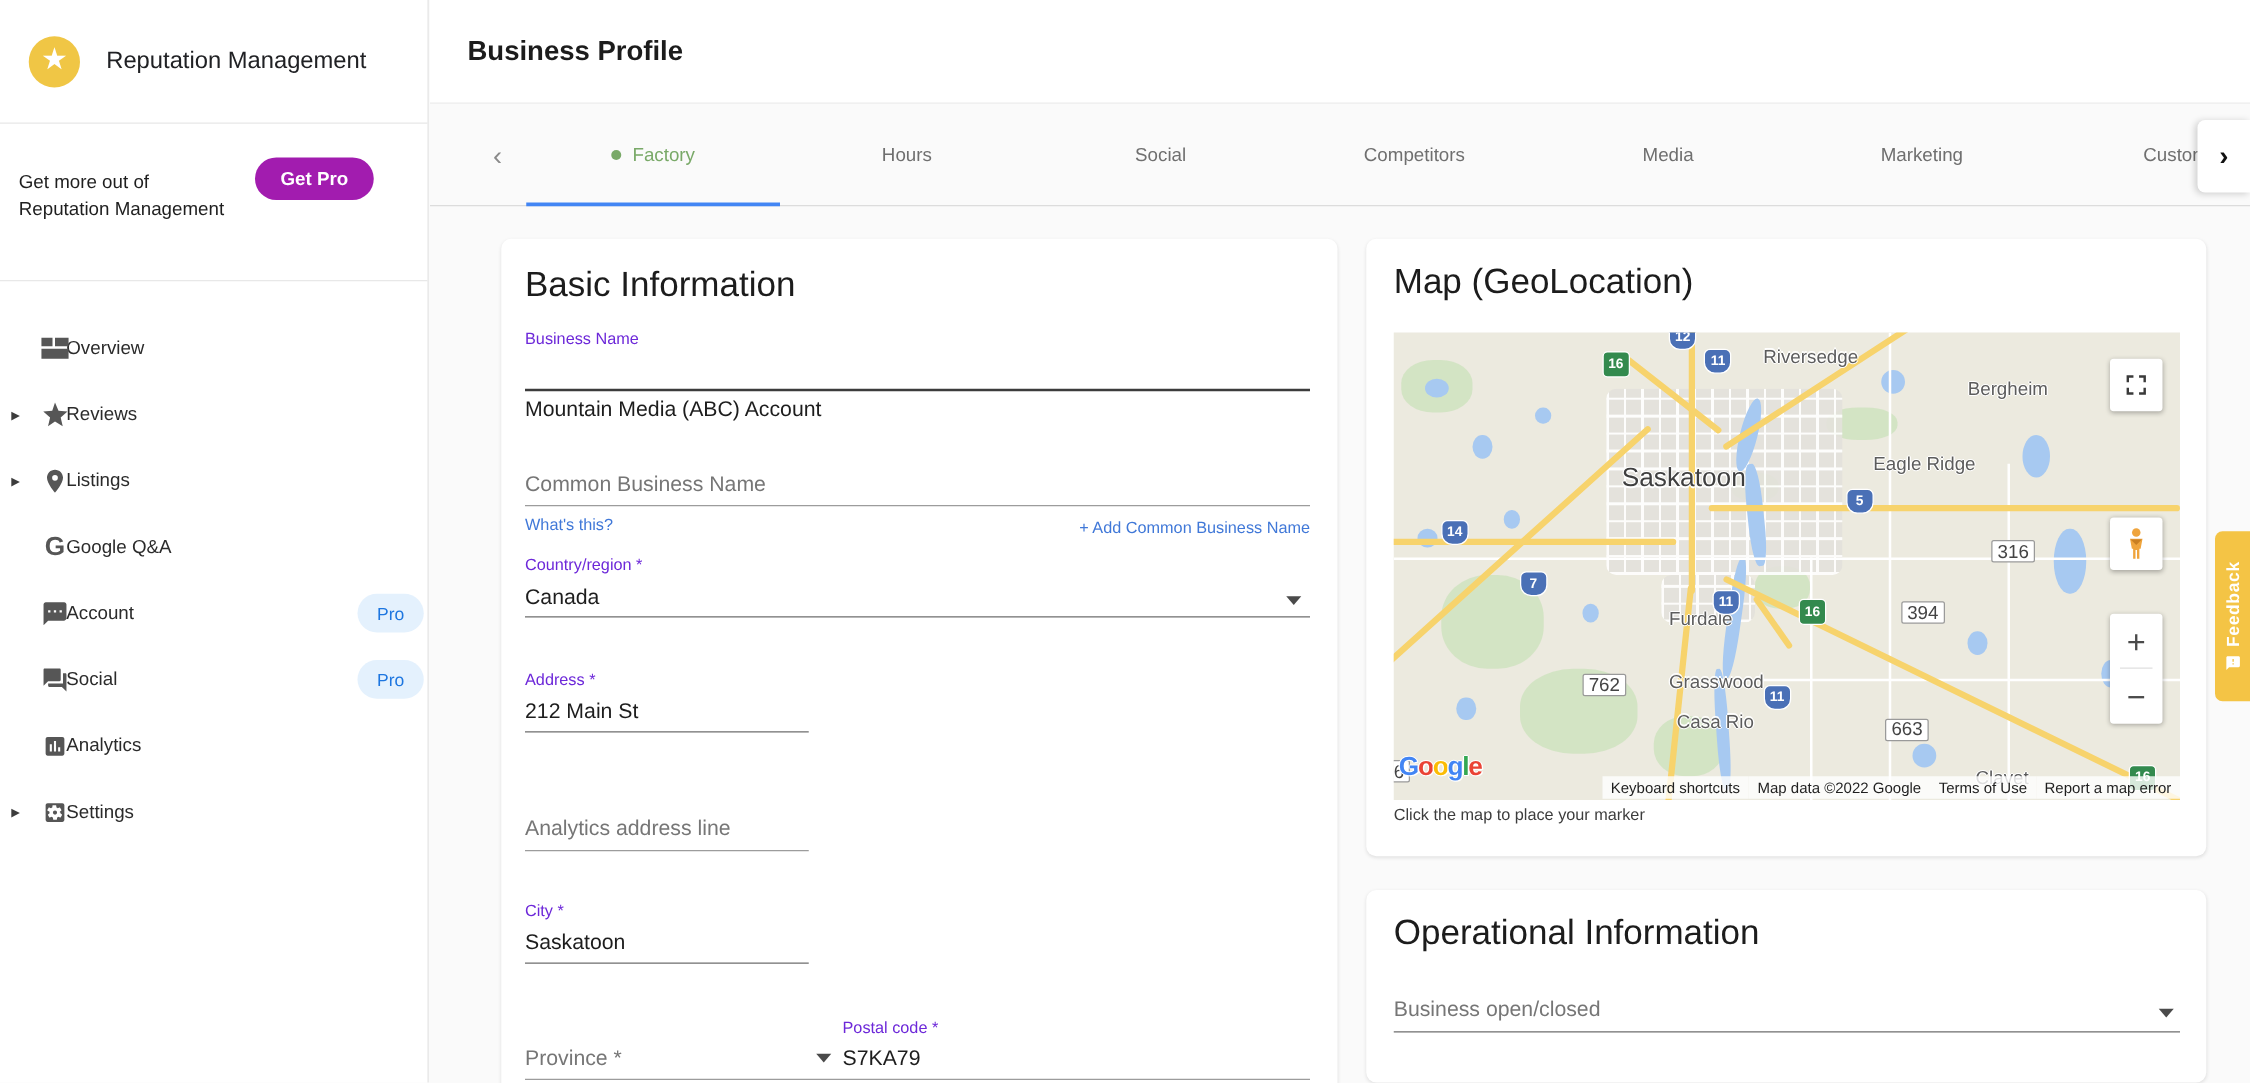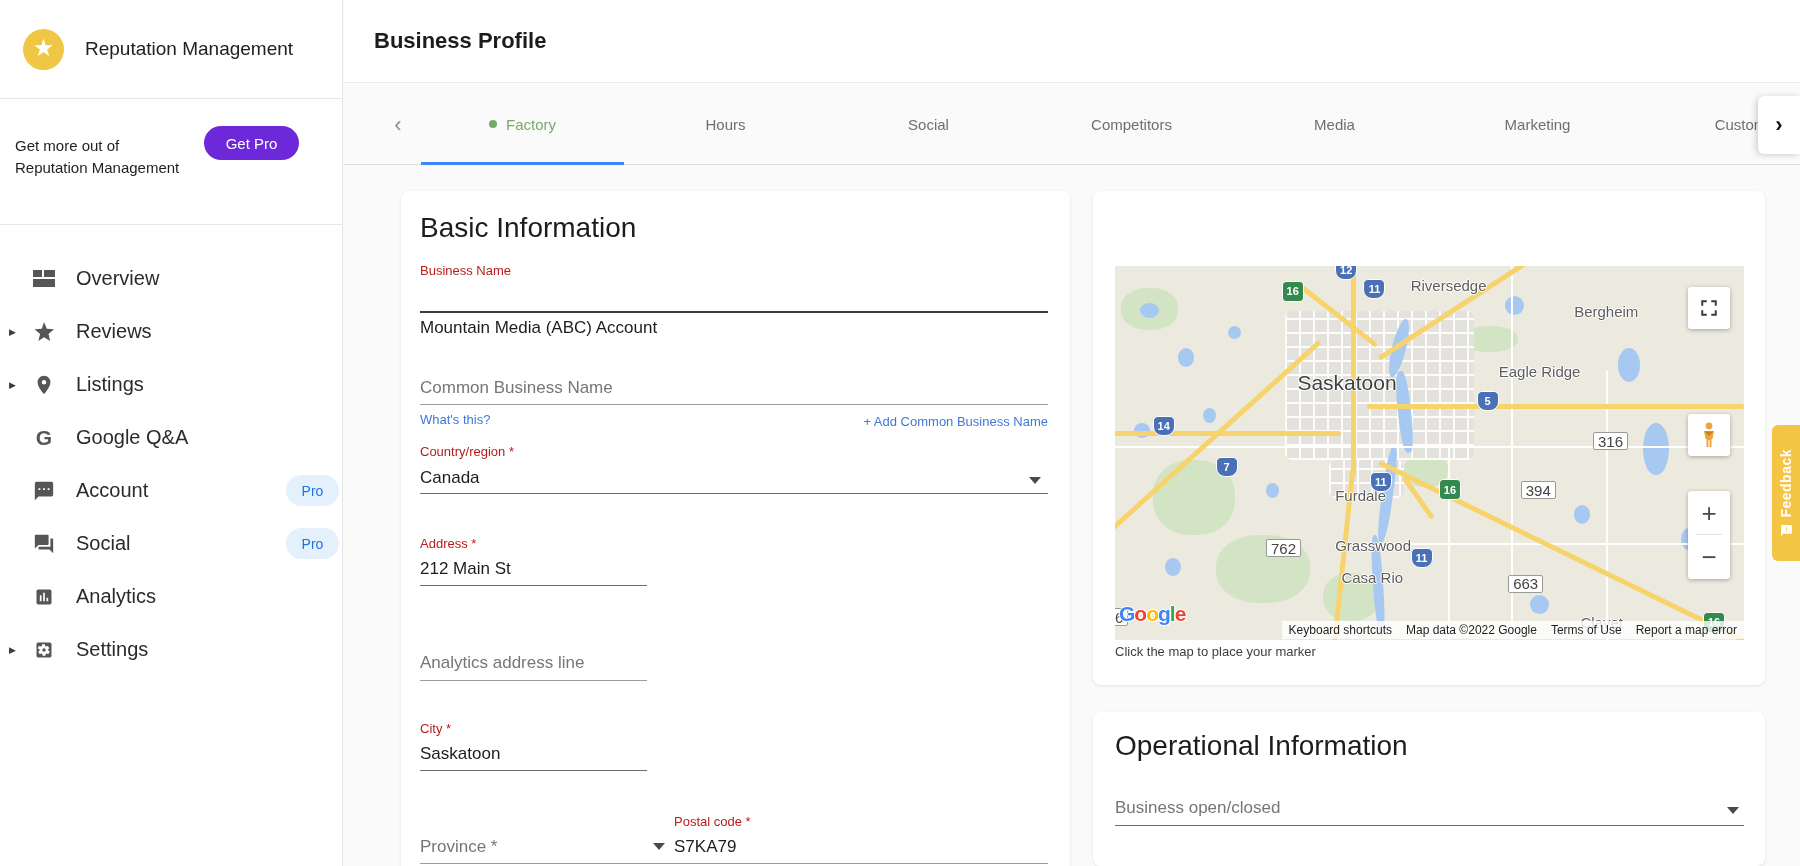--- a/index.html
+++ b/index.html
@@ -10,30 +10,30 @@
   .sidebar { position:absolute; left:0; top:0; width:343px; height:866px;
              background:#fff; border-right:1px solid #e4e4e4; z-index:5; }
   .sb-head { height:99px; border-bottom:1px solid #e8e8e8; display:flex; align-items:center; padding-left:23px; }
   .logo-circle { width:41px; height:41px; border-radius:50%; background:#f0c645;
                  display:flex; align-items:center; justify-content:center; }
   .logo-circle .star { color:#fff; font-size:24px; line-height:1; margin-top:-2px; }
   .sb-title { font-size:19px; color:#202124; margin-left:21px; }
   .sb-promo { height:126px; border-bottom:1px solid #e8e8e8; position:relative; }
   .promo-text { position:absolute; left:15px; top:36px; font-size:15px; line-height:22px; color:#1f1f1f; }
   .getpro-btn { position:absolute; left:204px; top:27px; width:95px; height:34px; border:none;
-                border-radius:17px; background:#6d28d9; color:#fff; font-size:15px;
-                font-family:inherit; cursor:pointer; }
+                border-radius:17px; background:#a21caf; color:#fff; font-size:15px;
+                font-family:inherit; cursor:pointer;font-weight:bold; }
   .sb-nav { position:absolute; top:225px; left:0; right:0; padding-top:27px; }
   .nav-item { position:relative; height:53px; display:flex; align-items:center; cursor:pointer; }
   .nav-caret { position:absolute; left:9px; width:10px; font-size:9px; color:#3c3c3c; }
   .nav-icon { position:absolute; left:32px; width:24px; height:24px; display:flex;
               align-items:center; justify-content:center; }
   .nav-icon svg { fill:#565656; }
   .nav-gicon { font-size:21px; font-weight:bold; color:#565656; }
-  .nav-label { margin-left:76px; font-size:20px; color:#2b2b2b; }
+  .nav-label { margin-left:53px; font-size:15px; color:#2b2b2b; }
   .pro-badge { position:absolute; right:3px; width:53px; height:31px; border-radius:16px;
                background:#e4f1fd; color:#1d76e0; font-size:14px;
                display:flex; align-items:center; justify-content:center; }
 
   
   .main-header { position:absolute; left:344px; top:0; right:0; height:83px; background:#fff;
                  border-bottom:1px solid #ececec; display:flex; align-items:center; }
   .page-title { font-size:22px; font-weight:bold; color:#1c1c1c; margin-left:30px; }
   .tabbar { position:absolute; left:344px; top:84px; right:0; height:81px;
             border-bottom:1px solid #dcdcdc; background:#fafafa; }
@@ -48,21 +48,21 @@
   .tab-fwd { position:absolute; right:0; top:12px; width:42px; height:58px; background:#fff;
              border:none; border-radius:6px 0 0 6px; box-shadow:-2px 1px 6px rgba(0,0,0,.18);
              font-size:22px; font-weight:bold; color:#111; cursor:pointer; font-family:inherit; }
 
   
   .card { position:absolute; background:#fff; border-radius:8px;
           box-shadow:0 1px 3px rgba(0,0,0,.1); }
   .card-title { position:absolute; font-size:28px; font-weight:500; color:#1c1c1c; }
 
   .basic-card { left:401px; top:191px; width:669px; height:800px; }
-  .f-label { position:absolute; font-size:13px; color:#b91c1c; }
+  .f-label { position:absolute; font-size:13px; color:#6d28d9; }
   .f-value { position:absolute; font-size:17px; color:#1d1d1d; }
   .f-placeholder { position:absolute; font-size:17px; color:#767676; }
   .f-line { position:absolute; height:1px; background:#9c9c9c; }
   .f-line.dark { height:2px; background:#3c3c3c; }
   .f-line.med { background:#6e6e6e; }
   .blue-link { position:absolute; font-size:13px; color:#4078d8; cursor:pointer; }
   .dd-arrow { position:absolute; width:0; height:0; border-left:6px solid transparent;
               border-right:6px solid transparent; border-top:7px solid #4a4a4a; }
 
   .map-card { left:1093px; top:191px; width:672px; height:494px; }
@@ -283,20 +283,21 @@
   <div class="f-line med" style="left:19px; top:579px; width:227px;"></div>
 
   <div class="f-placeholder" style="left:19px; top:646px;">Province *</div>
   <div class="dd-arrow" style="left:252px; top:652px;"></div>
   <div class="f-label" style="left:273px; top:623px;">Postal code *</div>
   <div class="f-value" style="left:273px; top:646px;">S7KA79</div>
   <div class="f-line" style="left:19px; top:672px; width:628px;"></div>
 </div>
 
 <div class="card map-card">
+  <div class="card-title" style="left:22px; top:18px;">Map (GeoLocation)</div>
 
   <div class="map-box">
 
     <div class="mgreen" style="left:1%; top:6%; width:9%; height:11%;"></div>
     <div class="mgreen" style="left:6%; top:52%; width:13%; height:20%;"></div>
     <div class="mgreen" style="left:16%; top:72%; width:15%; height:18%;"></div>
     <div class="mgreen" style="left:33%; top:82%; width:9%; height:13%;"></div>
     <div class="mgreen" style="left:46%; top:50%; width:7%; height:9%;"></div>
     <div class="mgreen" style="left:55%; top:16%; width:9%; height:7%;"></div>
     <div class="mgreen" style="left:43%; top:30%; width:6%; height:6%;"></div>

